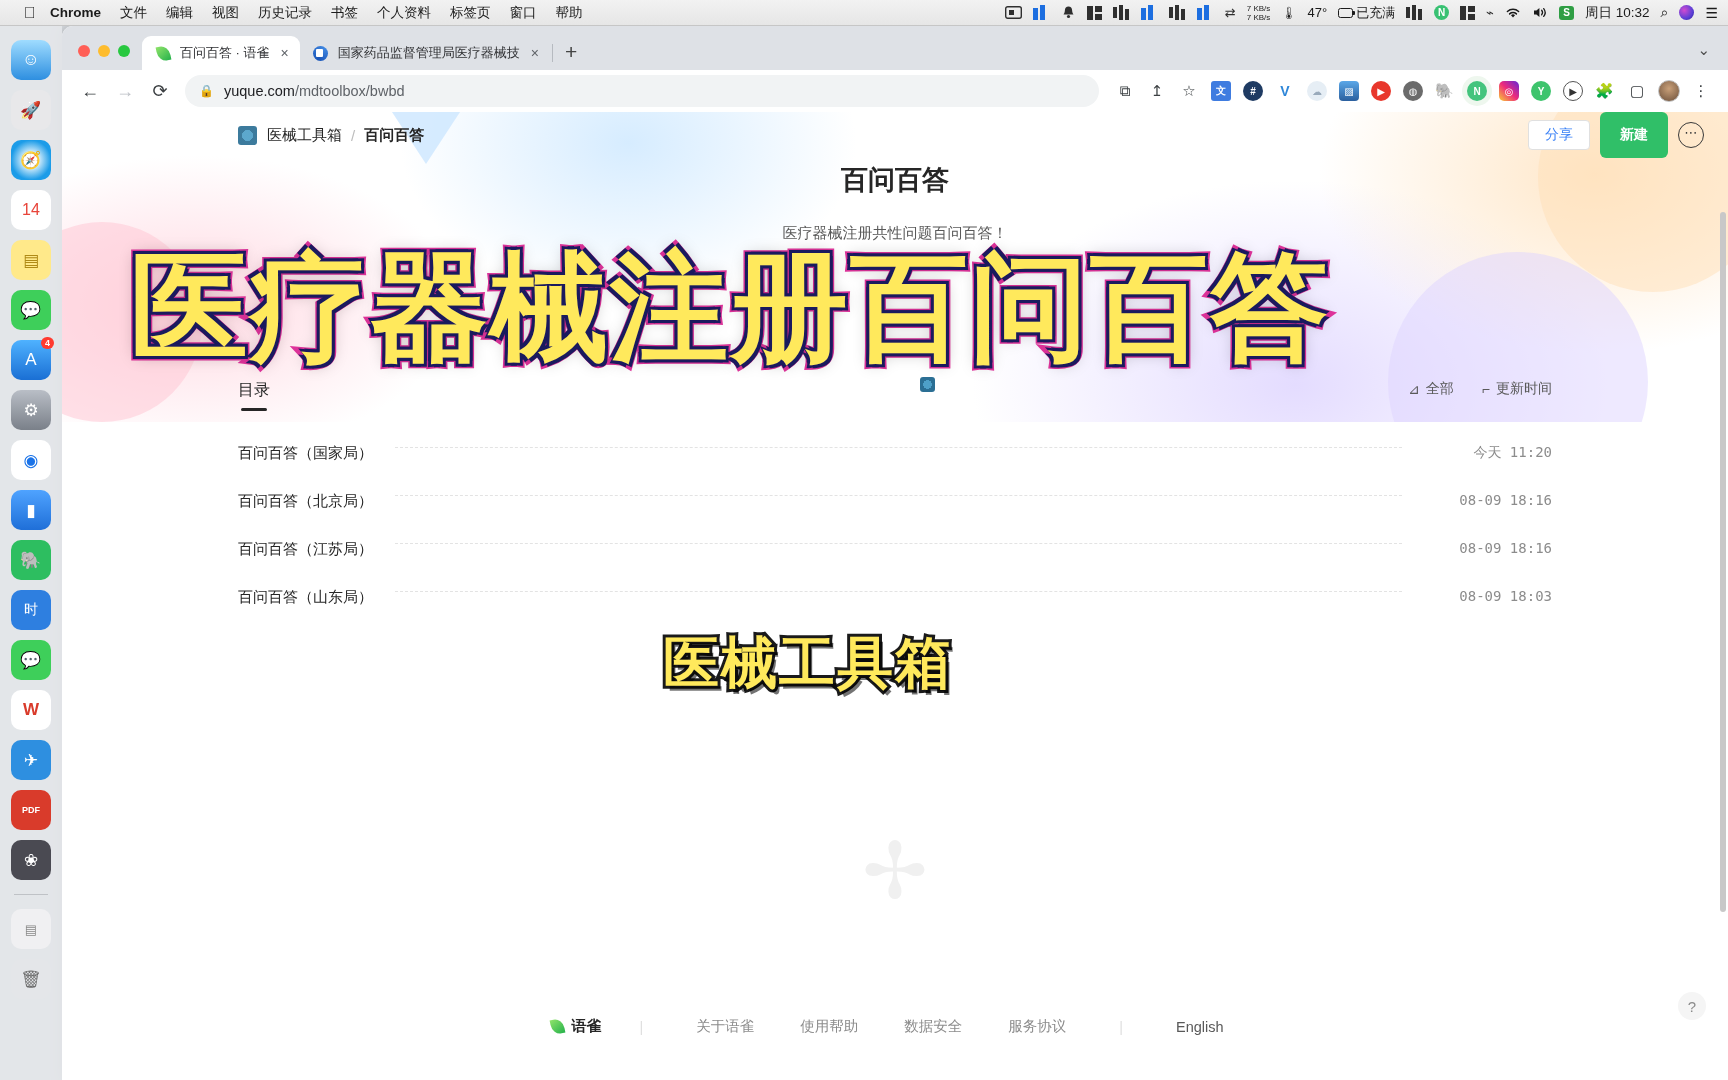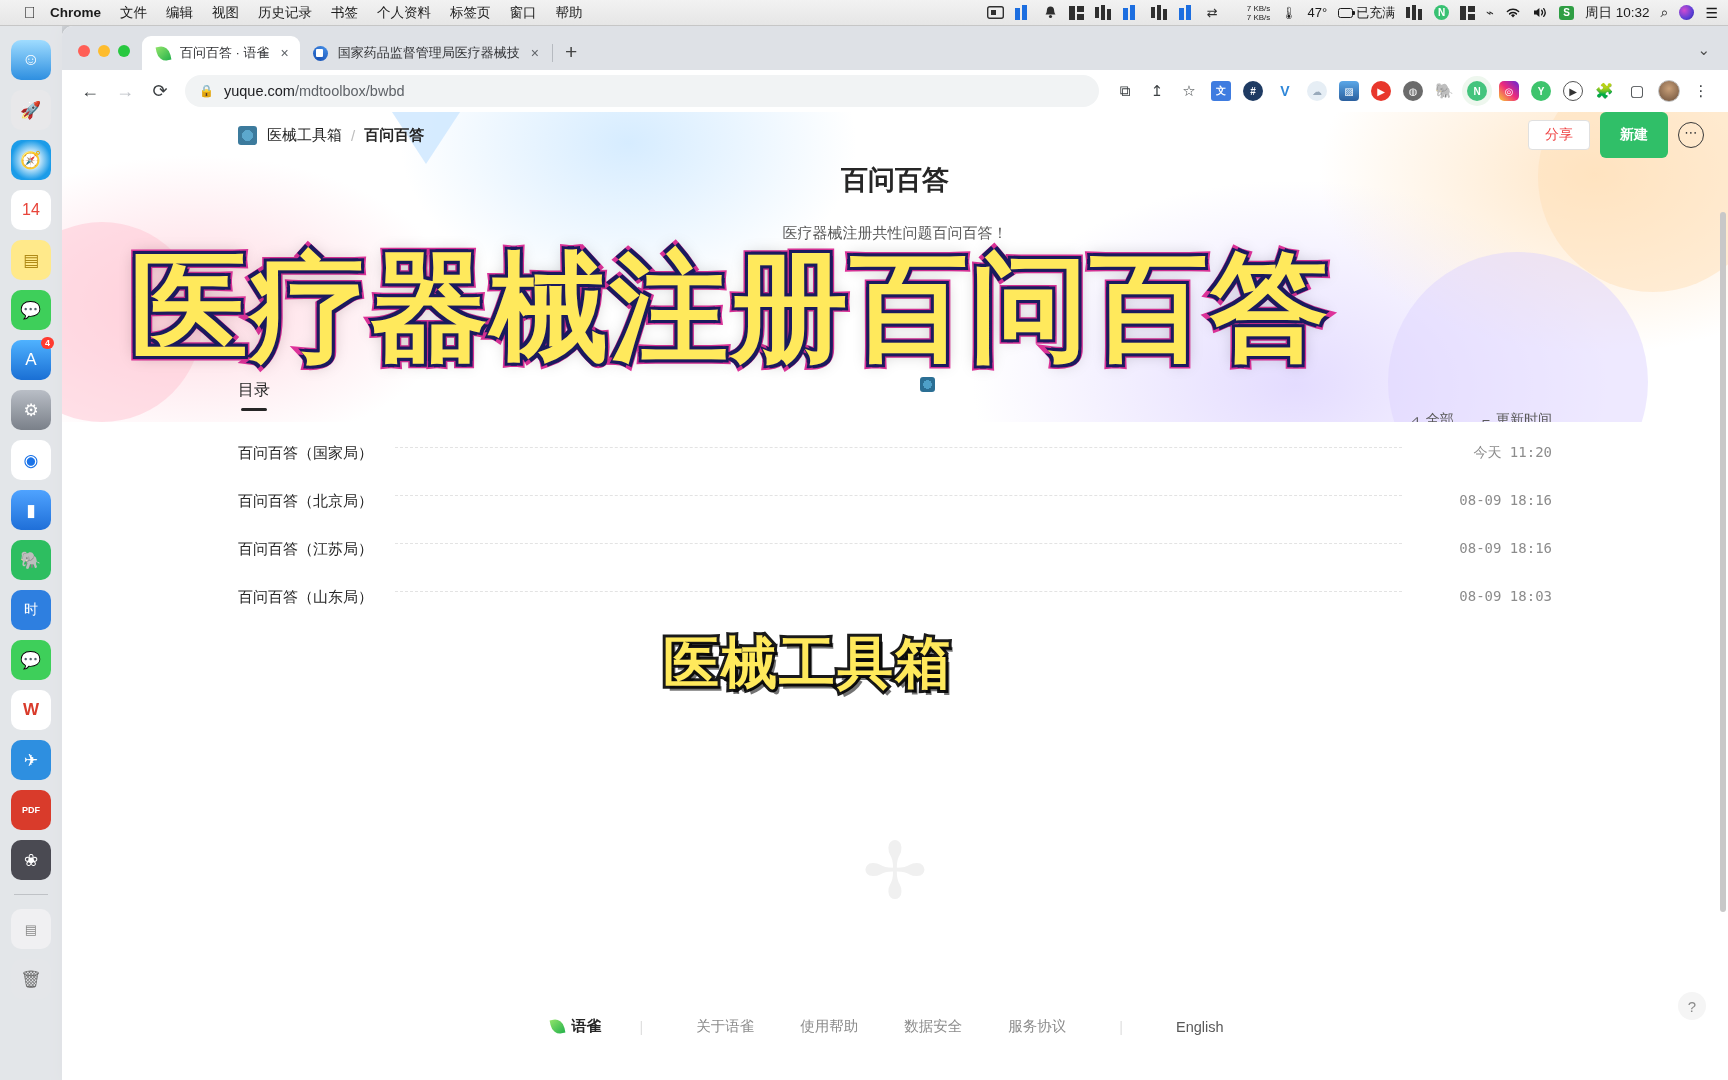--- a/index.html
+++ b/index.html
@@ -19,21 +19,21 @@
     display: flex; align-items: center;
     padding: 0 10px;
     font-size: 13.5px; color: #1b1b1b;
     z-index: 100;
   }
   #menubar .apple { font-size: 16px; margin: 0 14px 0 14px; line-height: 1; }
   #menubar .mi { margin-right: 19px; white-space: nowrap; }
   #menubar .mi.bold { font-weight: bold; }
   #menubar .spacer { flex: 1; }
   #menubar .ri { margin-left: 11px; display: flex; align-items: center; white-space: nowrap; }
-  .net-speed { font-size: 8px; line-height: 9px; text-align: right; color: #222; margin-left: 18px; }
+  .net-speed { font-size: 8px; line-height: 9px; text-align: right; color: #222; }
 
   .bar-ico { width: 17px; height: 15px; display:inline-block; position: relative; }
   .ic-bars { background:
      linear-gradient(#2f2f2f,#2f2f2f) 0 2px/4px 11px no-repeat,
      linear-gradient(#2f2f2f,#2f2f2f) 6px 0/4px 15px no-repeat,
      linear-gradient(#2f2f2f,#2f2f2f) 12px 4px/4px 11px no-repeat; }
   .ic-blue { background:
      linear-gradient(#1c6ee0,#1c6ee0) 0 3px/5px 12px no-repeat,
      linear-gradient(#1c6ee0,#1c6ee0) 7px 0/5px 15px no-repeat; }
   .ic-sqh { width:15px;height:14px;display:inline-block;background:
@@ -142,40 +142,40 @@
   }
   .crumb-book { width: 19px;height:19px;margin-right:10px;
      background: radial-gradient(circle at 50% 50%, #4ea0c8 0 40%, #2b6f94 41% 100%);
      border-radius:3px; opacity:.92; }
   .crumb { font-size: 15px; color:#262626; }
   .crumb.sep { color:#bdbdbd; margin: 0 9px; }
   .crumb.cur { font-weight: bold; }
   .hdr-actions { margin-left: auto; display:flex; align-items:center; gap: 10px; }
   .btn-share {
     height: 30px; padding: 0 16px; border: 1px solid #e0e0e0; border-radius: 4px;
-    background:#fff; font-size: 14px; color:#ef4444; display:flex;align-items:center;
+    background:#fff; font-size: 14px; color:#3b82f6; display:flex;align-items:center;
   }
   .btn-new {
     height: 46px; padding: 0 20px; border-radius: 6px; background:#30bf68;
     color:#fff; font-size: 14px; display:flex;align-items:center; font-weight:700;
   }
   .btn-more {
     width: 26px;height:26px;border-radius:50%;border:1.4px solid #3a3a3a;
     display:flex;align-items:center;justify-content:center;font-size:13px;color:#3a3a3a;
     letter-spacing:.5px; line-height:0; padding-bottom:4px;
   }
 
   #hero-title { text-align:center; padding-top: 50px; font-size: 27px; font-weight: bold; color:#262626; }
   #hero-sub { text-align:center; padding-top: 26px; font-size: 15px; color:#595959; }
   #hero-badge { position:absolute; left: 858px; top: 265px; width: 15px; height:15px;
      background: radial-gradient(circle at 50% 50%, #4ea0c8 0 40%, #2b6f94 41% 100%); border-radius:3px; }
 
   #tabsrow {
     position:absolute; bottom: 0; left: 0; right: 0; height: 42px;
-    display:flex; align-items:flex-start; padding: 0 176px; flex-direction: column;
+    display:flex; align-items:flex-start; padding: 0 176px;
   }
   #tabsrow .sect { font-size: 16px; color:#262626; font-weight:500; position:relative; padding-bottom: 10px; }
   #tabsrow .sect:after { content:""; position:absolute; left: 3px; bottom: 0; width: 26px; height: 3px;
      background:#262626; border-radius:2px; }
   .filters { margin-left:auto; display:flex; gap: 28px; font-size: 14px; color:#595959; align-items:center; }
   .filters .f { display:flex; align-items:center; gap:6px; }
 
   #doclist { padding: 22px 176px 0 176px; }
   .linkrow { padding: 12px 0 14px 0; font-size: 15.5px; color:#262626; font-weight:500; }
   .docrow { display:flex; height: 48px; font-size: 15px; color:#262626; }

